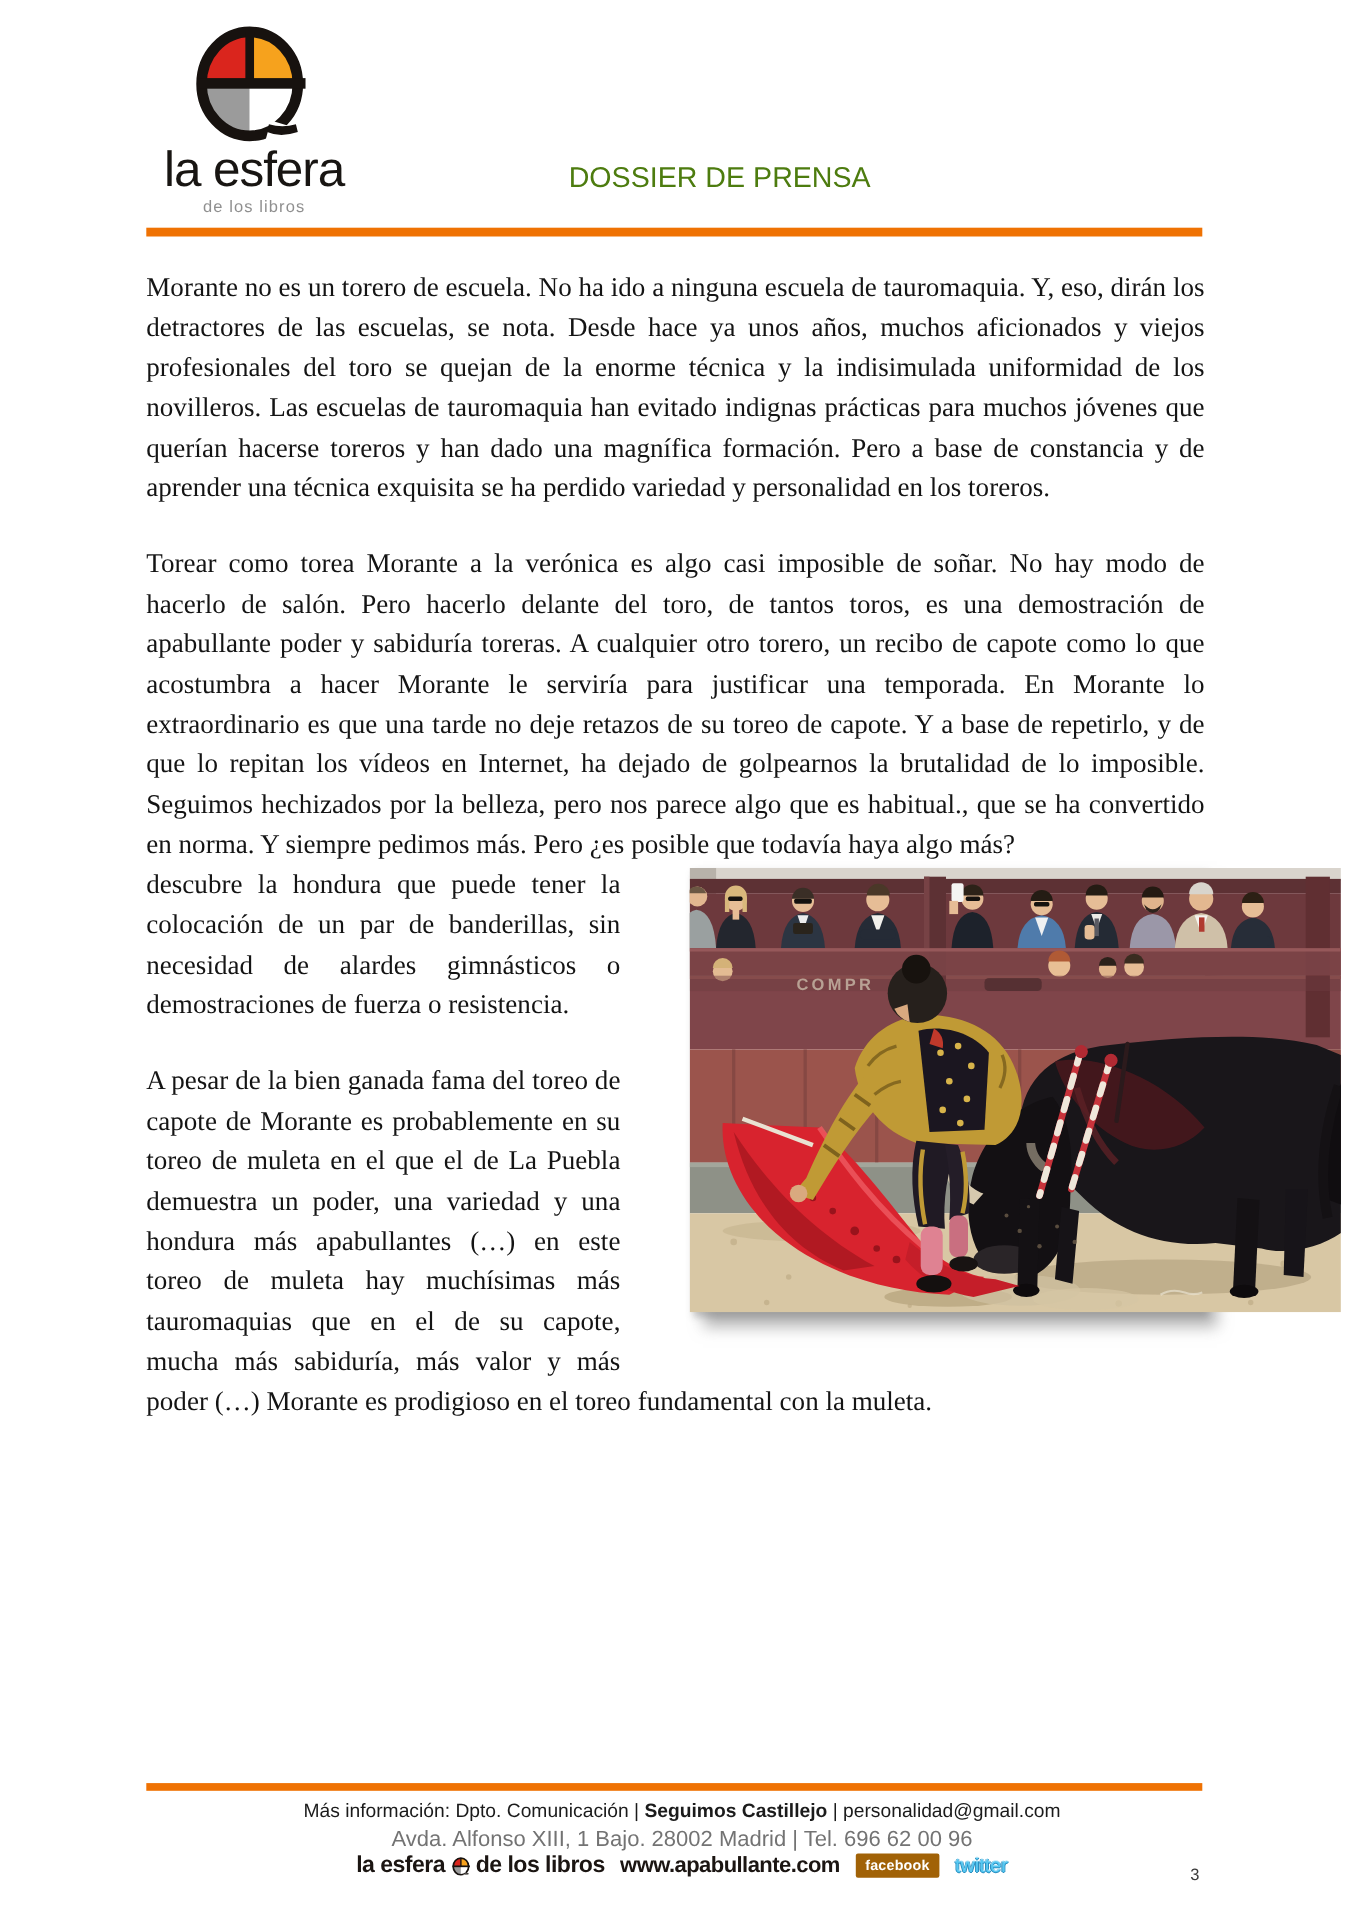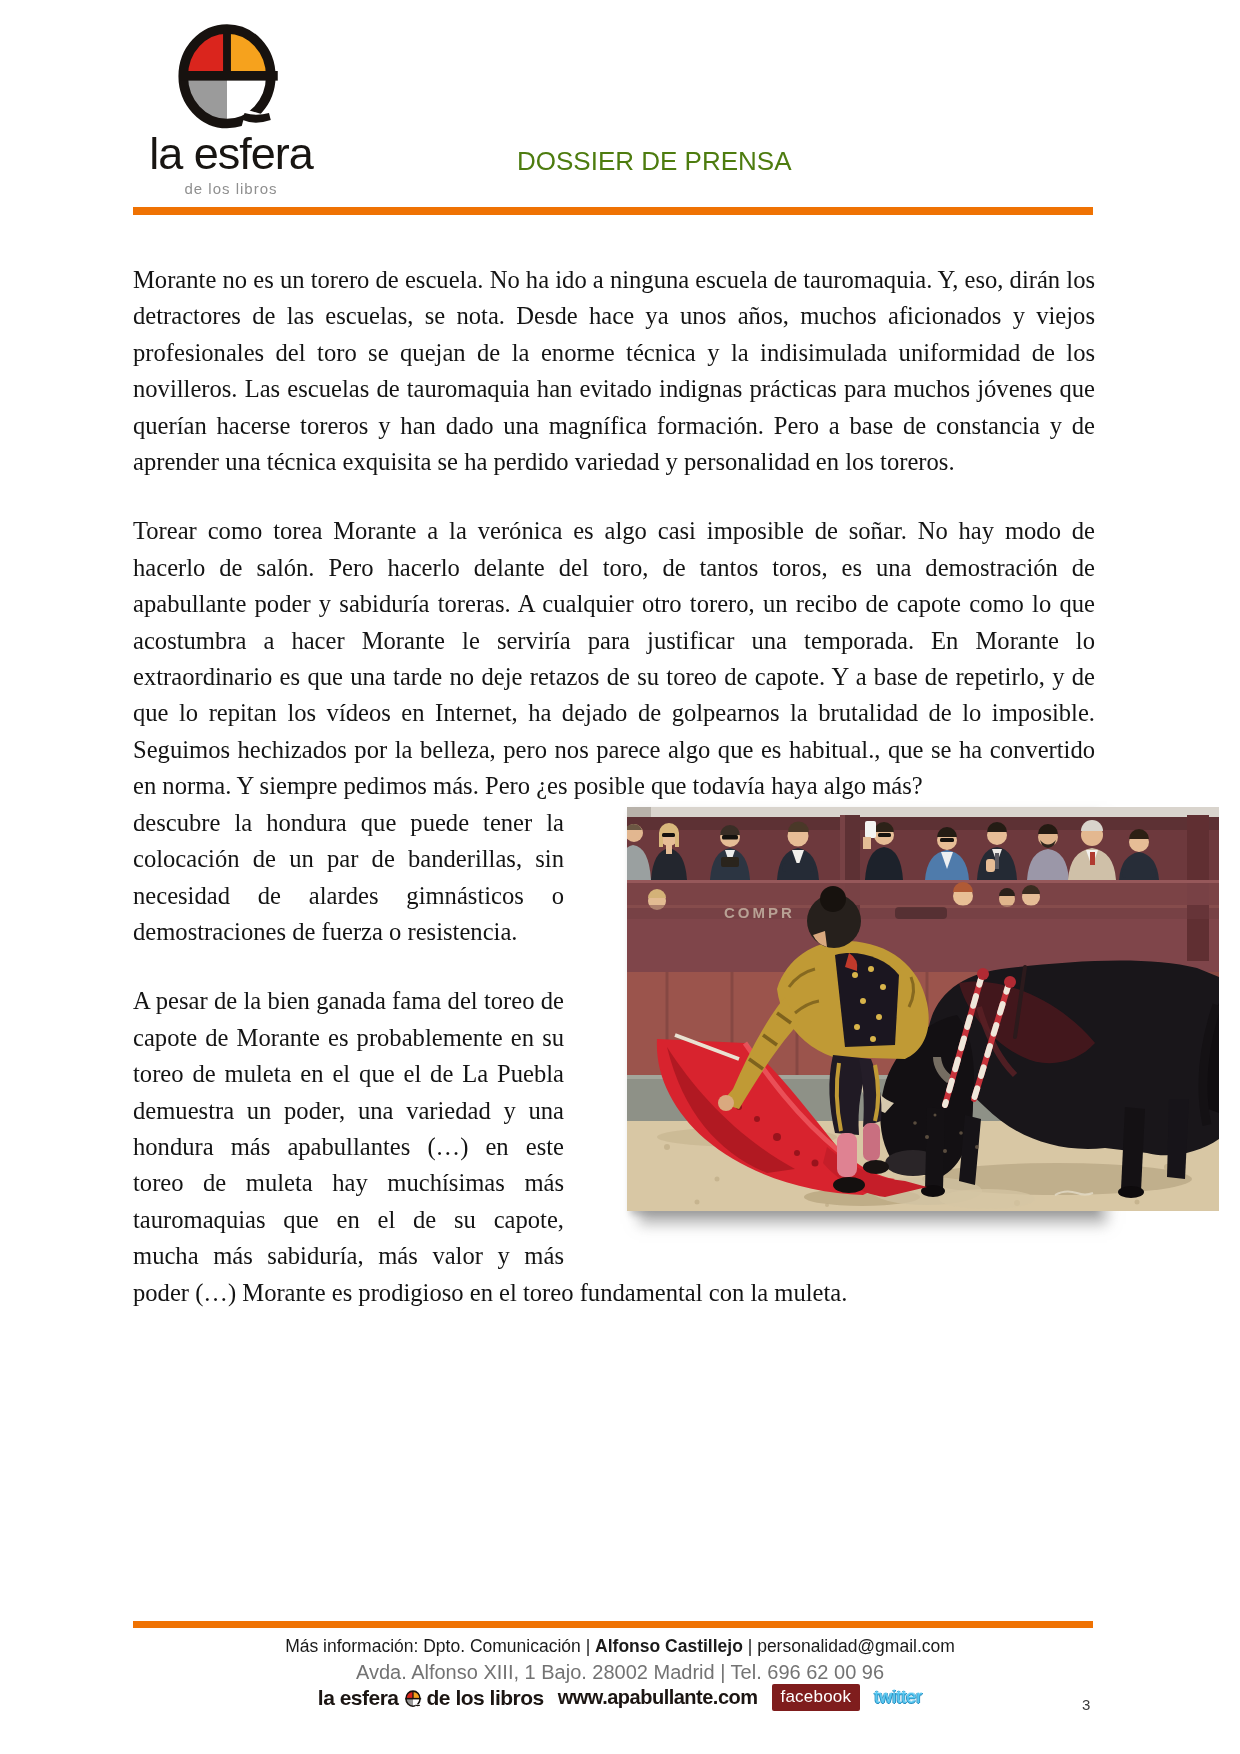--- a/index.html
+++ b/index.html
@@ -12,41 +12,41 @@
   .logo-word{position:absolute;left:131px;top:128px;width:200px;text-align:center;
     font-family:"Liberation Sans",sans-serif;font-size:45px;letter-spacing:-1px;color:#181512;}
   .logo-sub{position:absolute;left:131px;top:180px;width:200px;text-align:center;
     font-family:"Liberation Sans",sans-serif;font-size:15px;letter-spacing:1px;color:#8f8f8f;}
   .doc-title{position:absolute;left:517px;top:146px;
     font-family:"Liberation Sans",sans-serif;font-size:26px;color:#4d7c0f;}
   .rule{position:absolute;left:133px;width:960px;background:#ef7203;}
   .rule-top{top:207px;height:8px;}
   .rule-bottom{top:1621px;height:7px;}
   
-  .content{position:absolute;left:133px;top:244px;width:962px;margin-top:18px;}
+  .content{position:absolute;left:133px;top:244px;width:962px;}
   .content p{margin:0;text-align:justify;font-size:24.6px;line-height:36.4px;}
   .content p.gap{margin-top:33px;}
   .photo-float{
     float:right;width:468px;height:404px;margin:2px 0 56px 63px;
     box-shadow:12px 13px 13px rgba(120,120,120,.55), 3px 4px 6px rgba(140,140,140,.45);
   }
   .photo-float svg{display:block;}
   
   .f-line{position:absolute;left:0;width:1240px;text-align:center;
     font-family:"Liberation Sans",sans-serif;}
   .f1{top:1636px;font-size:17.5px;color:#1b1b1b;}
   .f1 b{font-weight:bold;}
   .f2{top:1661px;font-size:20px;color:#737373;}
   .f3{top:1684px;display:flex;justify-content:center;align-items:center;gap:14px;}
   .brand{font-size:21px;font-weight:bold;letter-spacing:-0.5px;color:#1b1512;
     display:inline-flex;align-items:center;gap:5px;}
   .brand svg{position:relative;top:1px;}
   .web{font-size:20px;font-weight:bold;letter-spacing:-0.5px;color:#1b1512;}
-  .fb-badge{display:inline-block;background:#7f1d1d;color:#fff;font-size:17px;
-    font-weight:normal;padding:3px 9px 4px;border-radius:2px;letter-spacing:0.2px;}
+  .fb-badge{display:inline-block;background:#a16207;color:#fff;font-size:13px;
+    font-weight:bold;padding:3px 9px 4px;border-radius:2px;letter-spacing:0.2px;}
   .tw-badge{font-size:18px;font-weight:normal;color:#55c8f2;
     text-shadow:0 1px 0 #2a8fc0, 0 -1px 0 #bfe9fa, 1px 0 0 #2a8fc0, -1px 0 0 #2a8fc0;}
   .page-num{position:absolute;left:1082px;top:1696px;
     font-family:"Liberation Sans",sans-serif;font-size:15px;color:#3a3a3a;}
 </style>
 </head>
 <body>
 
 <svg width="0" height="0" style="position:absolute" aria-hidden="true">
   <defs>
@@ -328,21 +328,21 @@
         <path d="M428,388 q10,-6 22,-2 q8,3 16,0" stroke="#efe9da" stroke-width="2" fill="none" opacity="0.6"></path>
       </svg>
     </div>
     <p>descubre la hondura que puede tener la colocación de un par de banderillas, sin necesidad de alardes gimnásticos o demostraciones de fuerza o resistencia.</p>
     <p class="gap">A pesar de la bien ganada fama del toreo de capote de Morante es probablemente en su toreo de muleta en el que el de La Puebla demuestra un poder, una variedad y una hondura más apabullantes (…) en este toreo de muleta hay muchísimas más tauromaquias que en el de su capote, mucha más sabiduría, más valor y más poder (…) Morante es prodigioso en el toreo fundamental con la muleta.</p>
   </div>
 </div>
 
 <div>
   <div class="rule rule-bottom"></div>
-  <div class="f-line f1"><span>Más información: Dpto. Comunicación | </span><b>Alfonso Castillejo</b><span> | personalidad@gmail.com</span></div>
+  <div class="f-line f1"><span>Más información: Dpto. Comunicación | </span><b>Seguimos Castillejo</b><span> | personalidad@gmail.com</span></div>
   <div class="f-line f2">Avda. Alfonso XIII, 1 Bajo. 28002 Madrid | Tel. 696 62 00 96</div>
   <div class="f-line f3">
     <span class="brand">
       <span>la esfera</span>
       <svg width="18" height="18" viewBox="0 0 128 128">
           <use href="#esfera-e"></use>
         </svg>
       <span>de los libros</span>
     </span>
     <span class="web">www.apabullante.com</span>

